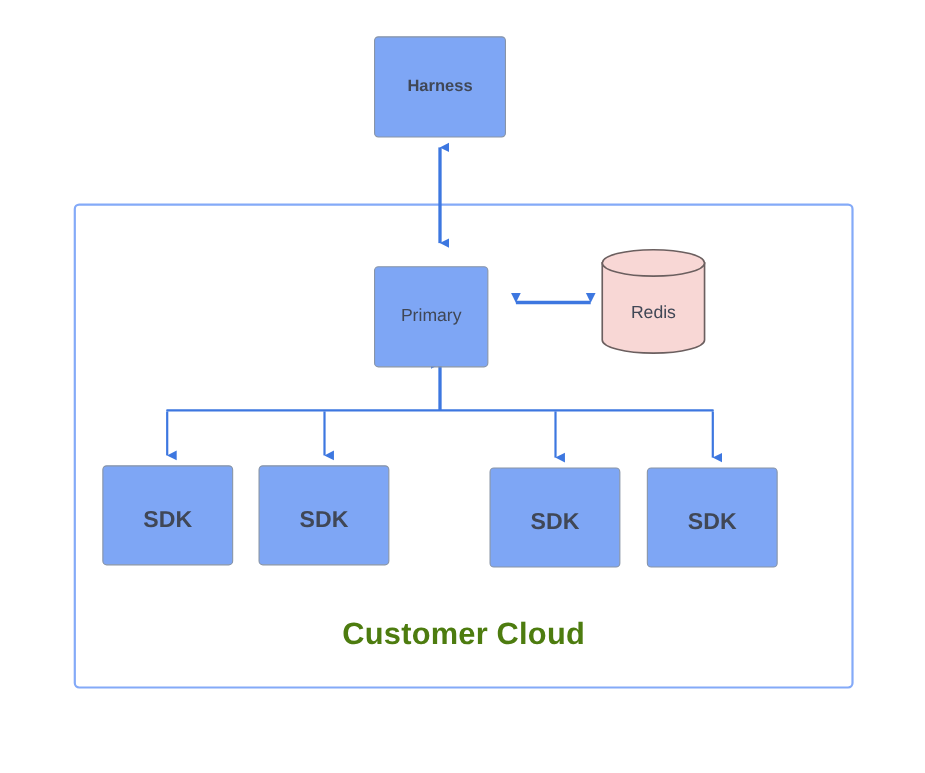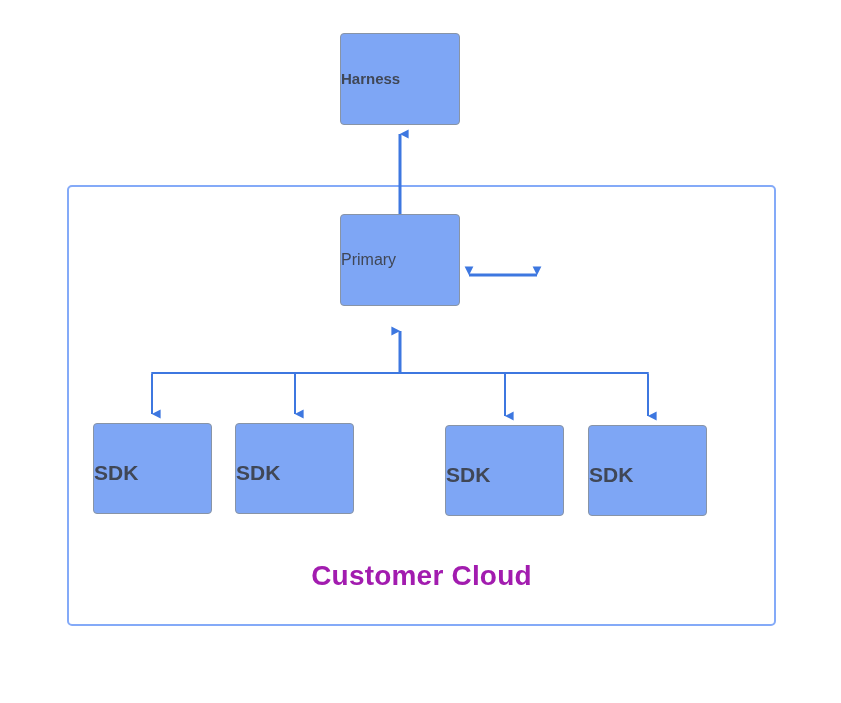--- a/index.html
+++ b/index.html
@@ -26,20 +26,21 @@
     top: 0;
     width: 841px;
     height: 703px;
     pointer-events: none;
   }
   .node {
     position: absolute;
     box-sizing: border-box;
     display: flex;
     align-items: center;
+    justify-content: center;
     text-align: center;
   }
   .box {
     background: #7ea6f5;
     border: 1px solid #8894a6;
     border-radius: 4px;
     color: #404756;
   }
   .box-label {
     color: #404756;
@@ -58,22 +59,22 @@
     font-size: 21px;
   }
   #node-harness {
     left: 340px;
     top: 33px;
     width: 120px;
     height: 92px;
   }
   #node-primary {
     left: 340px;
-    top: 214px;
-    width: 120px;
+    top: 242px;
+    width: 104px;
     height: 92px;
   }
   #node-sdk-1 {
     left: 93px;
     top: 423px;
     width: 119px;
     height: 91px;
     align-items: flex-start;
     padding-top: 37px;
   }
@@ -127,21 +128,21 @@
     background: transparent;
   }
   #group-title {
     position: absolute;
     left: 67px;
     top: 560px;
     width: 709px;
     text-align: center;
     font-size: 28px;
     font-weight: bold;
-    color: #a21caf;
+    color: #4d7c0f;
     letter-spacing: 0.2px;
   }
 </style>
 </head>
 <body>
 
 <div id="canvas">
 
   <div id="group-customer-cloud"></div>
 
@@ -192,20 +193,27 @@
   </svg>
 
   <div id="node-harness" class="node box">
     <span class="box-label label-bold">Harness</span>
   </div>
 
   <div id="node-primary" class="node box">
     <span class="box-label label-regular">Primary</span>
   </div>
 
+  <div id="node-redis" class="node">
+    <svg width="96" height="96" viewBox="0 0 96 96" xmlns="http://www.w3.org/2000/svg">
+      <path d="M 1.5 13 L 1.5 83 A 46.5 12 0 0 0 94.5 83 L 94.5 13 Z" fill="#f8d7d5" stroke="#6b5f5f" stroke-width="1.5"></path>
+      <ellipse cx="48" cy="13" rx="46.5" ry="12" fill="#f8d7d5" stroke="#6b5f5f" stroke-width="1.5"></ellipse>
+    </svg>
+    <span class="cyl-label label-regular">Redis</span>
+  </div>
 
   <div id="node-sdk-1" class="node box">
     <span class="box-label label-sdk">SDK</span>
   </div>
 
   <div id="node-sdk-2" class="node box">
     <span class="box-label label-sdk">SDK</span>
   </div>
 
   <div id="node-sdk-3" class="node box">

